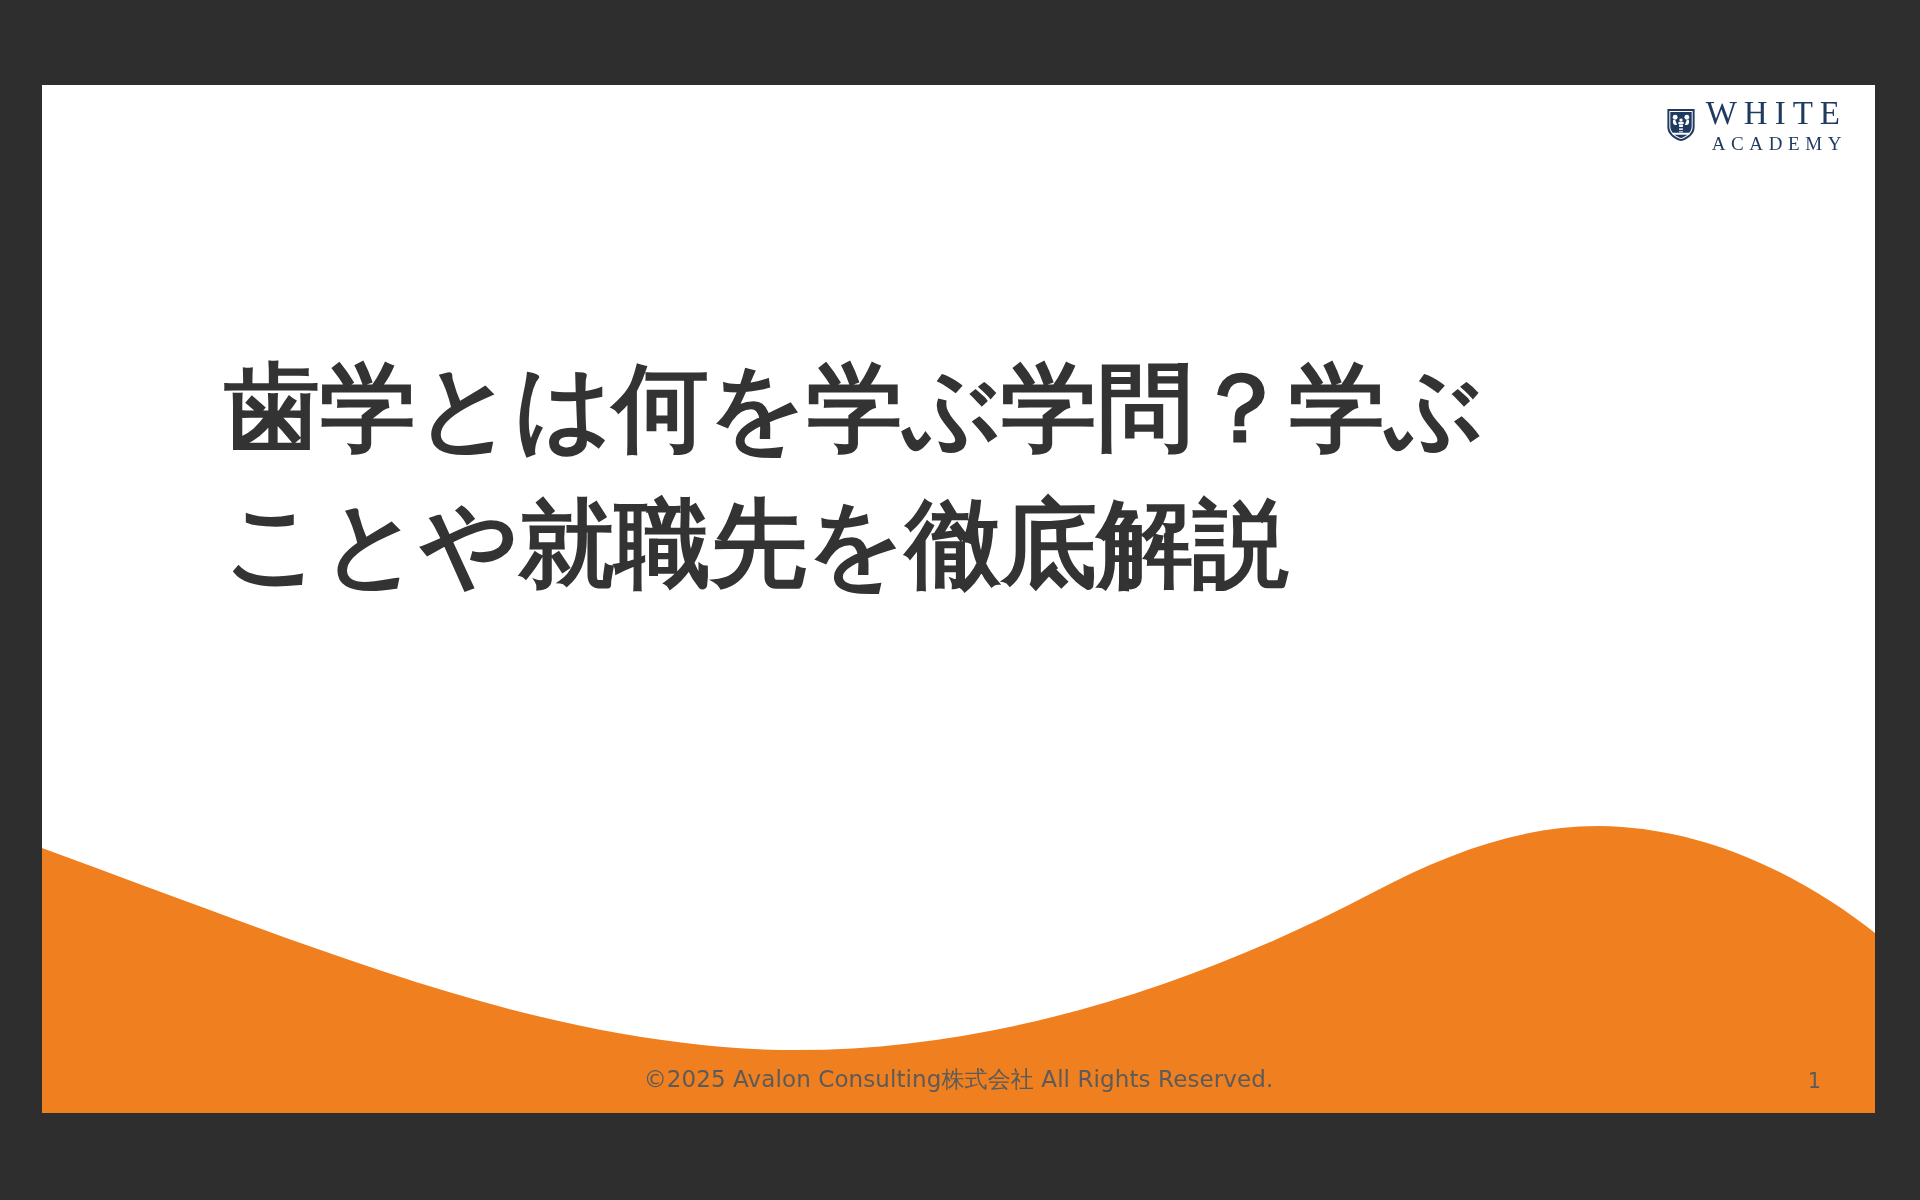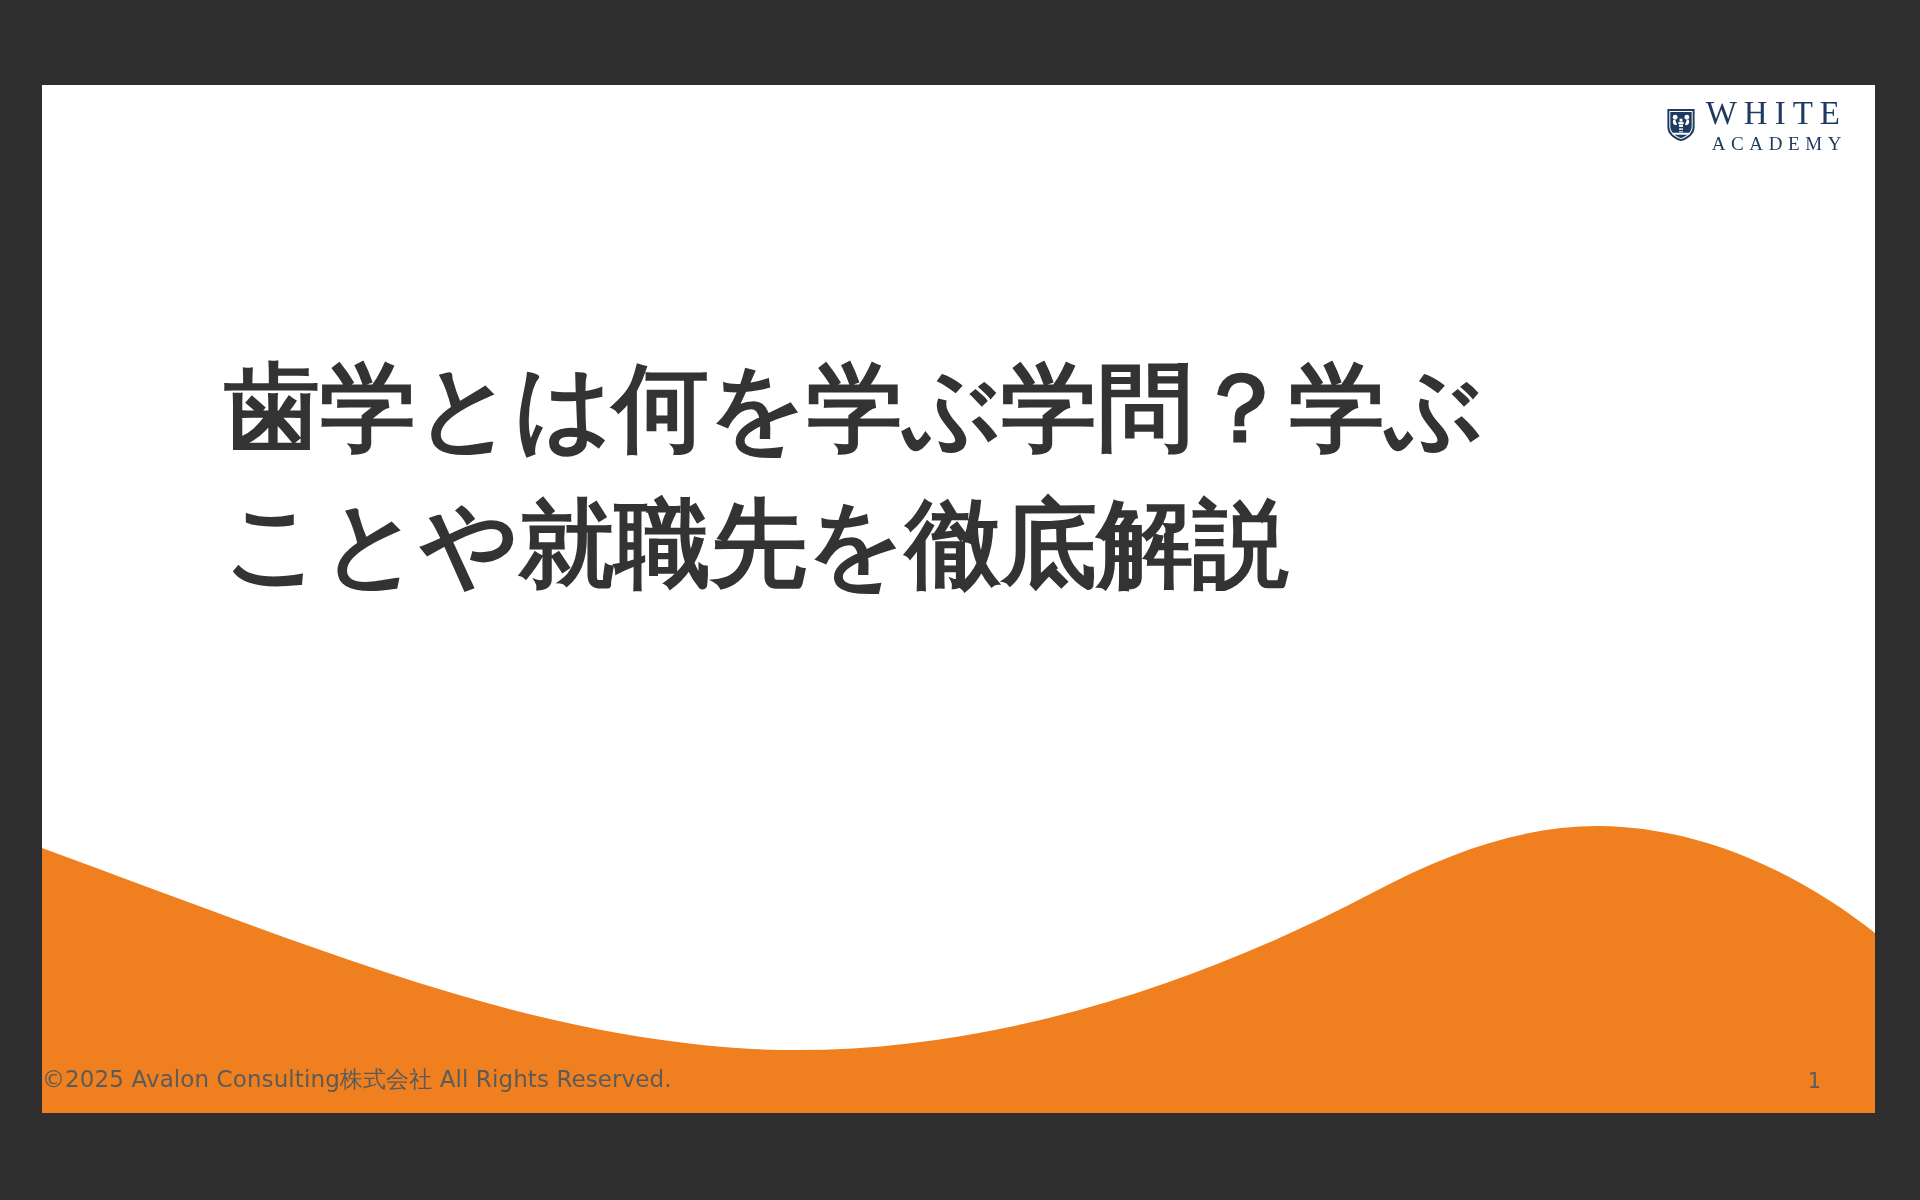--- a/index.html
+++ b/index.html
@@ -100,20 +100,21 @@
     letter-spacing: 0px;
     white-space: nowrap;
   }
 
   
   #footer-copyright {
     position: absolute;
     left: 0;
     right: 0;
     bottom: 18px;
+    text-align: center;
     font-size: 23px;
     color: #5b5b5b;
     font-family: "DejaVu Sans", "Liberation Sans", sans-serif;
     letter-spacing: 0.1px;
   }
   #footer-pagenumber {
     position: absolute;
     right: 54px;
     bottom: 20px;
     font-size: 21px;

